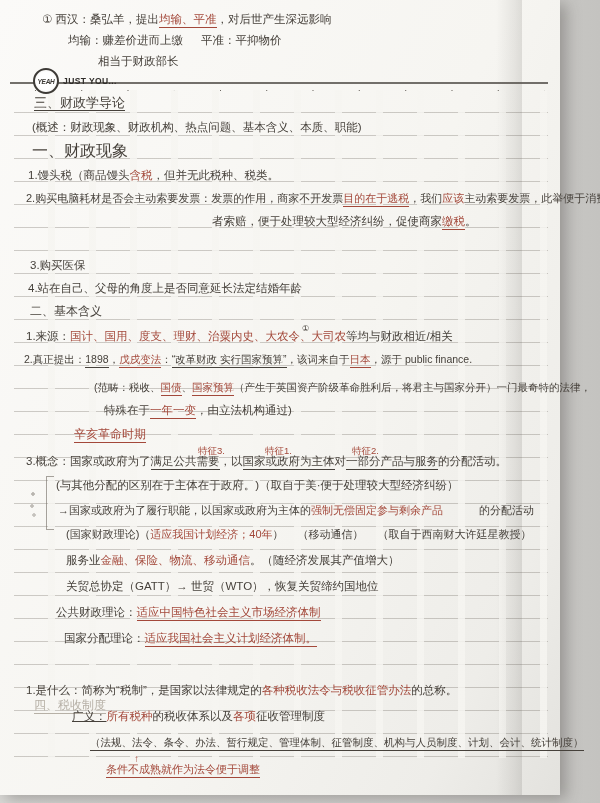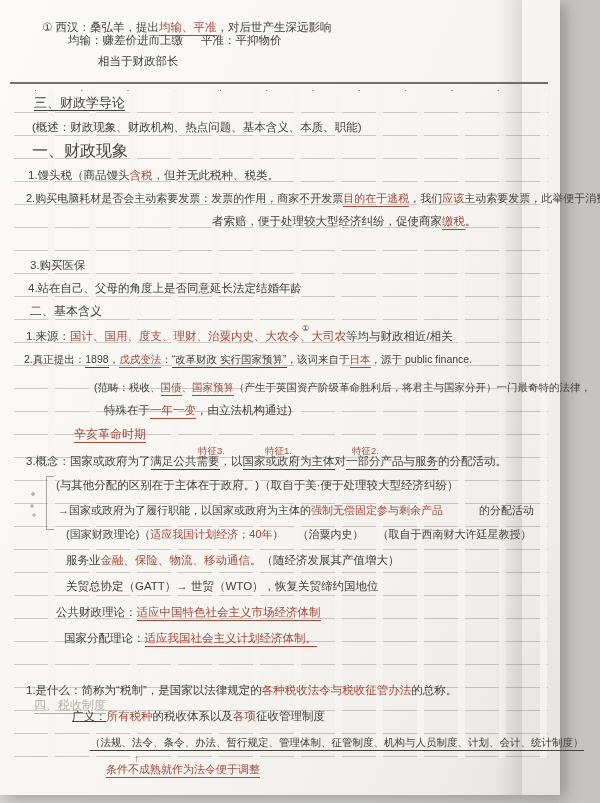--- a/index.html
+++ b/index.html
@@ -70,23 +70,27 @@
         <span>·</span>
         <span>·</span>
         <span>·</span>
         <span>·</span>
         <span>·</span>
         <span>·</span>
         <span>·</span>
       </div>
     <div id="ruled"></div>
 
+    <div id="logo">
+      <div id="stamp">YEAH</div>
+      <div id="brand">JUST YOU...</div>
+    </div>
 
     <div id="lines-layer">
-        <div class="nline" style="left: 42px; top: 12px;"><span style="color: rgb(70, 65, 59);">① 西汉：桑弘羊，提出</span><span style="color: rgb(163, 72, 58); border-bottom: 1px solid rgb(163, 72, 58); margin-top: 8px;">均输、平准</span><span style="color: rgb(70, 65, 59);">，对后世产生深远影响</span></div>
+        <div class="nline" style="left: 42px; top: 12px;"><span style="color: rgb(70, 65, 59);">① 西汉：桑弘羊，提出</span><span style="color: rgb(163, 72, 58); border-bottom: 1px solid rgb(163, 72, 58);">均输、平准</span><span style="color: rgb(70, 65, 59);">，对后世产生深远影响</span></div>
         <div class="nline" style="left: 68px; top: 33px;"><span style="color: rgb(70, 65, 59);">均输：赚差价进而上缴</span><span style="color: rgb(70, 65, 59); margin-left: 18px;">平准：平抑物价</span></div>
         <div class="nline" style="left: 98px; top: 54px;"><span style="color: rgb(70, 65, 59);">相当于财政部长</span></div>
         <div class="nline" style="left: 34px; top: 95px; font-size: 13px;"><span style="color: rgb(70, 65, 59); border-bottom: 1px solid rgb(70, 65, 59);">三、财政学导论</span></div>
         <div class="nline" style="left: 32px; top: 120px;"><span style="color: rgb(70, 65, 59);">(概述：财政现象、财政机构、热点问题、基本含义、本质、职能)</span></div>
         <div class="nline" style="left: 32px; top: 143px; font-size: 16px;"><span style="color: rgb(70, 65, 59);">一、财政现象</span></div>
         <div class="nline" style="left: 28px; top: 168px;"><span style="color: rgb(70, 65, 59);">1.馒头税（商品馒头</span><span style="color: rgb(163, 72, 58);">含税</span><span style="color: rgb(70, 65, 59);">，但并无此税种、税类。</span></div>
         <div class="nline" style="left: 26px; top: 191px; font-size: 11px;"><span style="color: rgb(70, 65, 59);">2.购买电脑耗材是否会主动索要发票：发票的作用，商家不开发票</span><span style="color: rgb(163, 72, 58); border-bottom: 1px solid rgb(163, 72, 58);">目的在于逃税</span><span style="color: rgb(70, 65, 59);">，我们</span><span style="color: rgb(163, 72, 58);">应该</span><span style="color: rgb(70, 65, 59);">主动索要发票，此举便于消费</span></div>
         <div class="nline" style="left: 212px; top: 214px;"><span style="color: rgb(70, 65, 59);">者索赔，便于处理较大型经济纠纷，促使商家</span><span style="color: rgb(163, 72, 58); border-bottom: 1px solid rgb(163, 72, 58);">缴税</span><span style="color: rgb(70, 65, 59);">。</span></div>
         <div class="nline" style="left: 30px; top: 258px;"><span style="color: rgb(70, 65, 59);">3.购买医保</span></div>
         <div class="nline" style="left: 28px; top: 281px;"><span style="color: rgb(70, 65, 59);">4.站在自己、父母的角度上是否同意延长法定结婚年龄</span></div>
@@ -94,21 +98,21 @@
         <div class="nline" style="left: 302px; top: 321px; font-size: 8px;"><span style="color: rgb(70, 65, 59);">①</span></div>
         <div class="nline" style="left: 26px; top: 329px;"><span style="color: rgb(70, 65, 59);">1.来源：</span><span style="color: rgb(163, 72, 58);">国计、国用、度支、理财、治粟内史、大农令、大司农</span><span style="color: rgb(70, 65, 59);">等均与财政相近/相关</span></div>
         <div class="nline" style="left: 24px; top: 352px; font-size: 10.5px;"><span style="color: rgb(70, 65, 59);">2.真正提出：</span><span style="color: rgb(70, 65, 59); border-bottom: 1px solid rgb(70, 65, 59);">1898</span><span style="color: rgb(70, 65, 59);">，</span><span style="color: rgb(163, 72, 58); border-bottom: 1px solid rgb(163, 72, 58);">戊戌变法</span><span style="color: rgb(70, 65, 59);">：</span><span style="color: rgb(70, 65, 59); border-bottom: 1px solid rgb(70, 65, 59);">“改革财政 实行国家预算”</span><span style="color: rgb(70, 65, 59);">，该词来自于</span><span style="color: rgb(163, 72, 58); border-bottom: 1px solid rgb(163, 72, 58);">日本</span><span style="color: rgb(70, 65, 59);">，源于 public finance.</span></div>
         <div class="nline" style="left: 94px; top: 380px; font-size: 10.5px;"><span style="color: rgb(70, 65, 59);">(范畴：税收、</span><span style="color: rgb(163, 72, 58); border-bottom: 1px solid rgb(163, 72, 58);">国债</span><span style="color: rgb(70, 65, 59);">、</span><span style="color: rgb(163, 72, 58); border-bottom: 1px solid rgb(163, 72, 58);">国家预算</span><span style="color: rgb(70, 65, 59);">（产生于英国资产阶级革命胜利后，将君主与国家分开）一门最奇特的法律，</span></div>
         <div class="nline" style="left: 104px; top: 403px;"><span style="color: rgb(70, 65, 59);">特殊在于</span><span style="color: rgb(163, 72, 58); border-bottom: 1px solid rgb(163, 72, 58);">一年一变</span><span style="color: rgb(70, 65, 59);">，由立法机构通过)</span></div>
         <div class="nline" style="left: 74px; top: 427px; font-size: 12px;"><span style="color: rgb(163, 72, 58); border-bottom: 1px solid rgb(163, 72, 58);">辛亥革命时期</span></div>
         <div class="nline" style="left: 198px; top: 443px; font-size: 9.5px;"><span style="color: rgb(163, 72, 58);">特征3.</span><span style="color: rgb(163, 72, 58); margin-left: 40px;">特征1.</span><span style="color: rgb(163, 72, 58); margin-left: 60px;">特征2.</span></div>
         <div class="nline" style="left: 26px; top: 454px;"><span style="color: rgb(70, 65, 59);">3.概念：国家或政府为了</span><span style="color: rgb(70, 65, 59); border-bottom: 1px solid rgb(70, 65, 59);">满足公共需要</span><span style="color: rgb(70, 65, 59);">，以</span><span style="color: rgb(70, 65, 59); border-bottom: 1px solid rgb(70, 65, 59);">国家或政府为主体</span><span style="color: rgb(70, 65, 59);">对</span><span style="color: rgb(70, 65, 59); border-bottom: 1px solid rgb(70, 65, 59);">一部分产品与服务</span><span style="color: rgb(70, 65, 59);">的分配活动。</span></div>
         <div class="nline" style="left: 56px; top: 478px;"><span style="color: rgb(70, 65, 59);">(与其他分配的区别在于主体在于政府。)（取自于美·便于处理较大型经济纠纷）</span></div>
         <div class="nline" style="left: 58px; top: 503px; font-size: 11px;"><span style="color: rgb(70, 65, 59);">→国家或政府为了履行职能，以国家或政府为主体的 </span><span style="color: rgb(163, 72, 58);">强制无偿固定参与剩余产品</span><span style="color: rgb(70, 65, 59); margin-left: 36px;">的分配活动</span></div>
-        <div class="nline" style="left: 66px; top: 527px; font-size: 11px;"><span style="color: rgb(70, 65, 59);">(国家财政理论)（</span><span style="color: rgb(163, 72, 58);">适应我国计划经济；40年</span><span style="color: rgb(70, 65, 59);">）</span><span style="color: rgb(70, 65, 59); margin-left: 14px;">（治粟内史）</span><span style="color: rgb(70, 65, 59); margin-left: 14px;">（取自于西南财大许廷星教授）</span></div>
+        <div class="nline" style="left: 66px; top: 527px; font-size: 11px;"><span style="color: rgb(70, 65, 59);">(国家财政理论)（</span><span style="color: rgb(163, 72, 58);">适应我国计划经济；40年</span><span style="color: rgb(70, 65, 59);">）</span><span style="color: rgb(70, 65, 59); margin-left: 14px;">（移动通信）</span><span style="color: rgb(70, 65, 59); margin-left: 14px;">（取自于西南财大许廷星教授）</span></div>
         <div class="nline" style="left: 66px; top: 553px;"><span style="color: rgb(70, 65, 59);">服务业 </span><span style="color: rgb(163, 72, 58);">金融、保险、物流、移动通信</span><span style="color: rgb(70, 65, 59);">。（随经济发展其产值增大）</span></div>
         <div class="nline" style="left: 66px; top: 579px;"><span style="color: rgb(70, 65, 59);">关贸总协定（GATT）→ 世贸（WTO），恢复关贸缔约国地位</span></div>
         <div class="nline" style="left: 56px; top: 605px;"><span style="color: rgb(70, 65, 59);">公共财政理论：</span><span style="color: rgb(163, 72, 58); border-bottom: 1px solid rgb(163, 72, 58);">适应中国特色社会主义市场经济体制</span></div>
         <div class="nline" style="left: 64px; top: 631px;"><span style="color: rgb(70, 65, 59);">国家分配理论：</span><span style="color: rgb(163, 72, 58); border-bottom: 1px solid rgb(163, 72, 58);">适应我国社会主义计划经济体制。</span></div>
         <div class="nline" style="left: 34px; top: 657px; font-size: 12px;"><span style="color: rgb(182, 176, 166); border-bottom: 1px solid rgb(182, 176, 166); margin-top: 41px;">四、税收制度</span></div>
         <div class="nline" style="left: 26px; top: 683px;"><span style="color: rgb(70, 65, 59);">1.是什么：简称为“税制”，是国家以法律规定的</span><span style="color: rgb(163, 72, 58);">各种税收法令与税收征管办法</span><span style="color: rgb(70, 65, 59);">的总称。</span></div>
         <div class="nline" style="left: 72px; top: 709px;"><span style="color: rgb(70, 65, 59); text-decoration: underline;">广义：</span><span style="color: rgb(163, 72, 58);">所有税种</span><span style="color: rgb(70, 65, 59);">的税收体系以及</span><span style="color: rgb(163, 72, 58);">各项</span><span style="color: rgb(70, 65, 59);">征收管理制度</span></div>
         <div class="nline" style="left: 90px; top: 735px; font-size: 10.5px;"><span style="color: rgb(70, 65, 59); border-bottom: 1px solid rgb(70, 65, 59);">（法规、法令、条令、办法、暂行规定、管理体制、征管制度、机构与人员制度、计划、会计、统计制度）</span></div>
         <div class="nline" style="left: 134px; top: 751px; font-size: 10px;"><span style="color: rgb(163, 72, 58);">↑</span></div>
         <div class="nline" style="left: 106px; top: 762px; font-size: 11px;"><span style="color: rgb(163, 72, 58); border-bottom: 1px solid rgb(163, 72, 58);">条件不成熟就作为法令便于调整</span></div>

